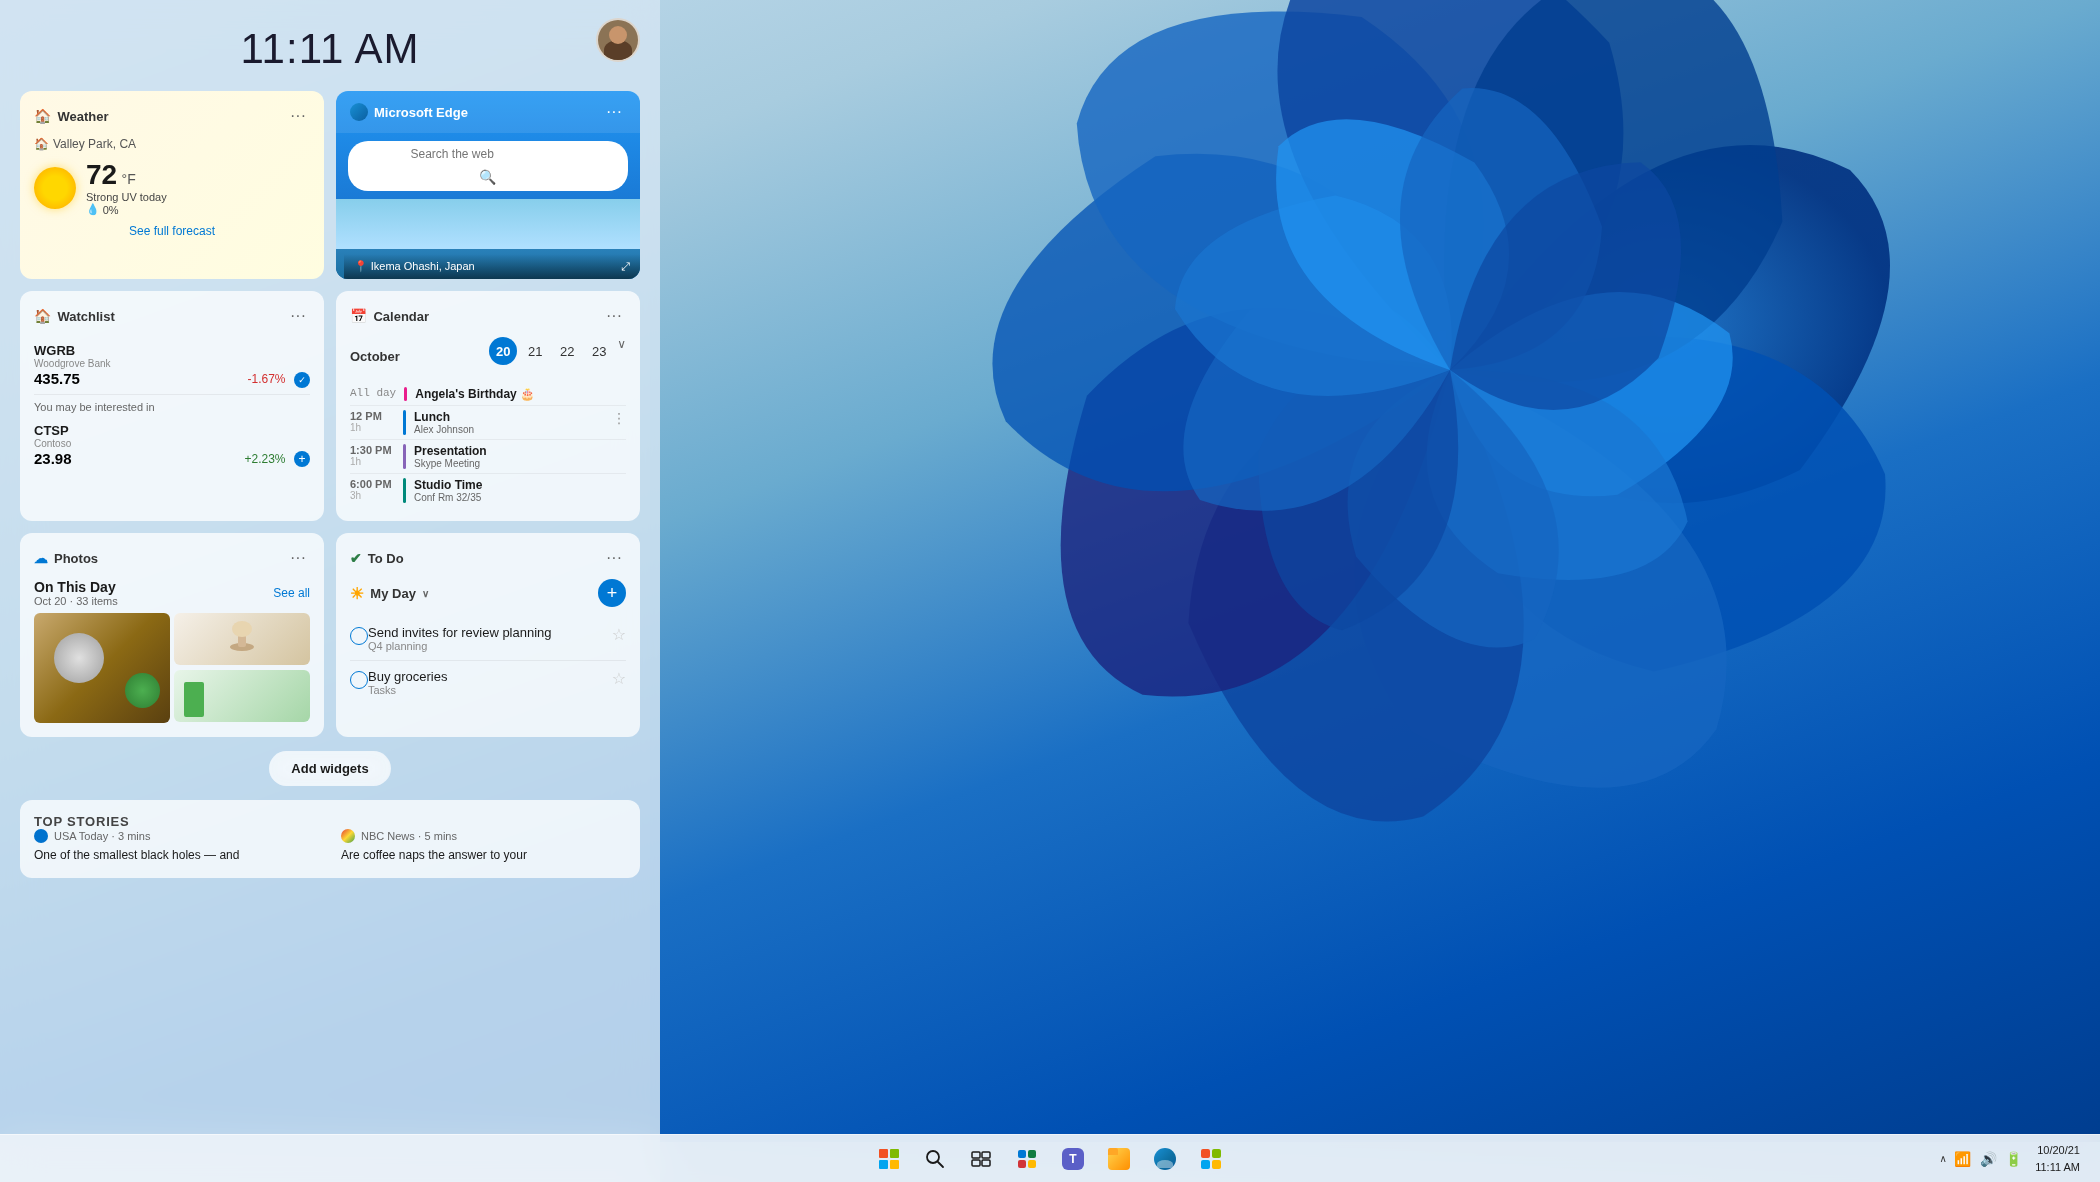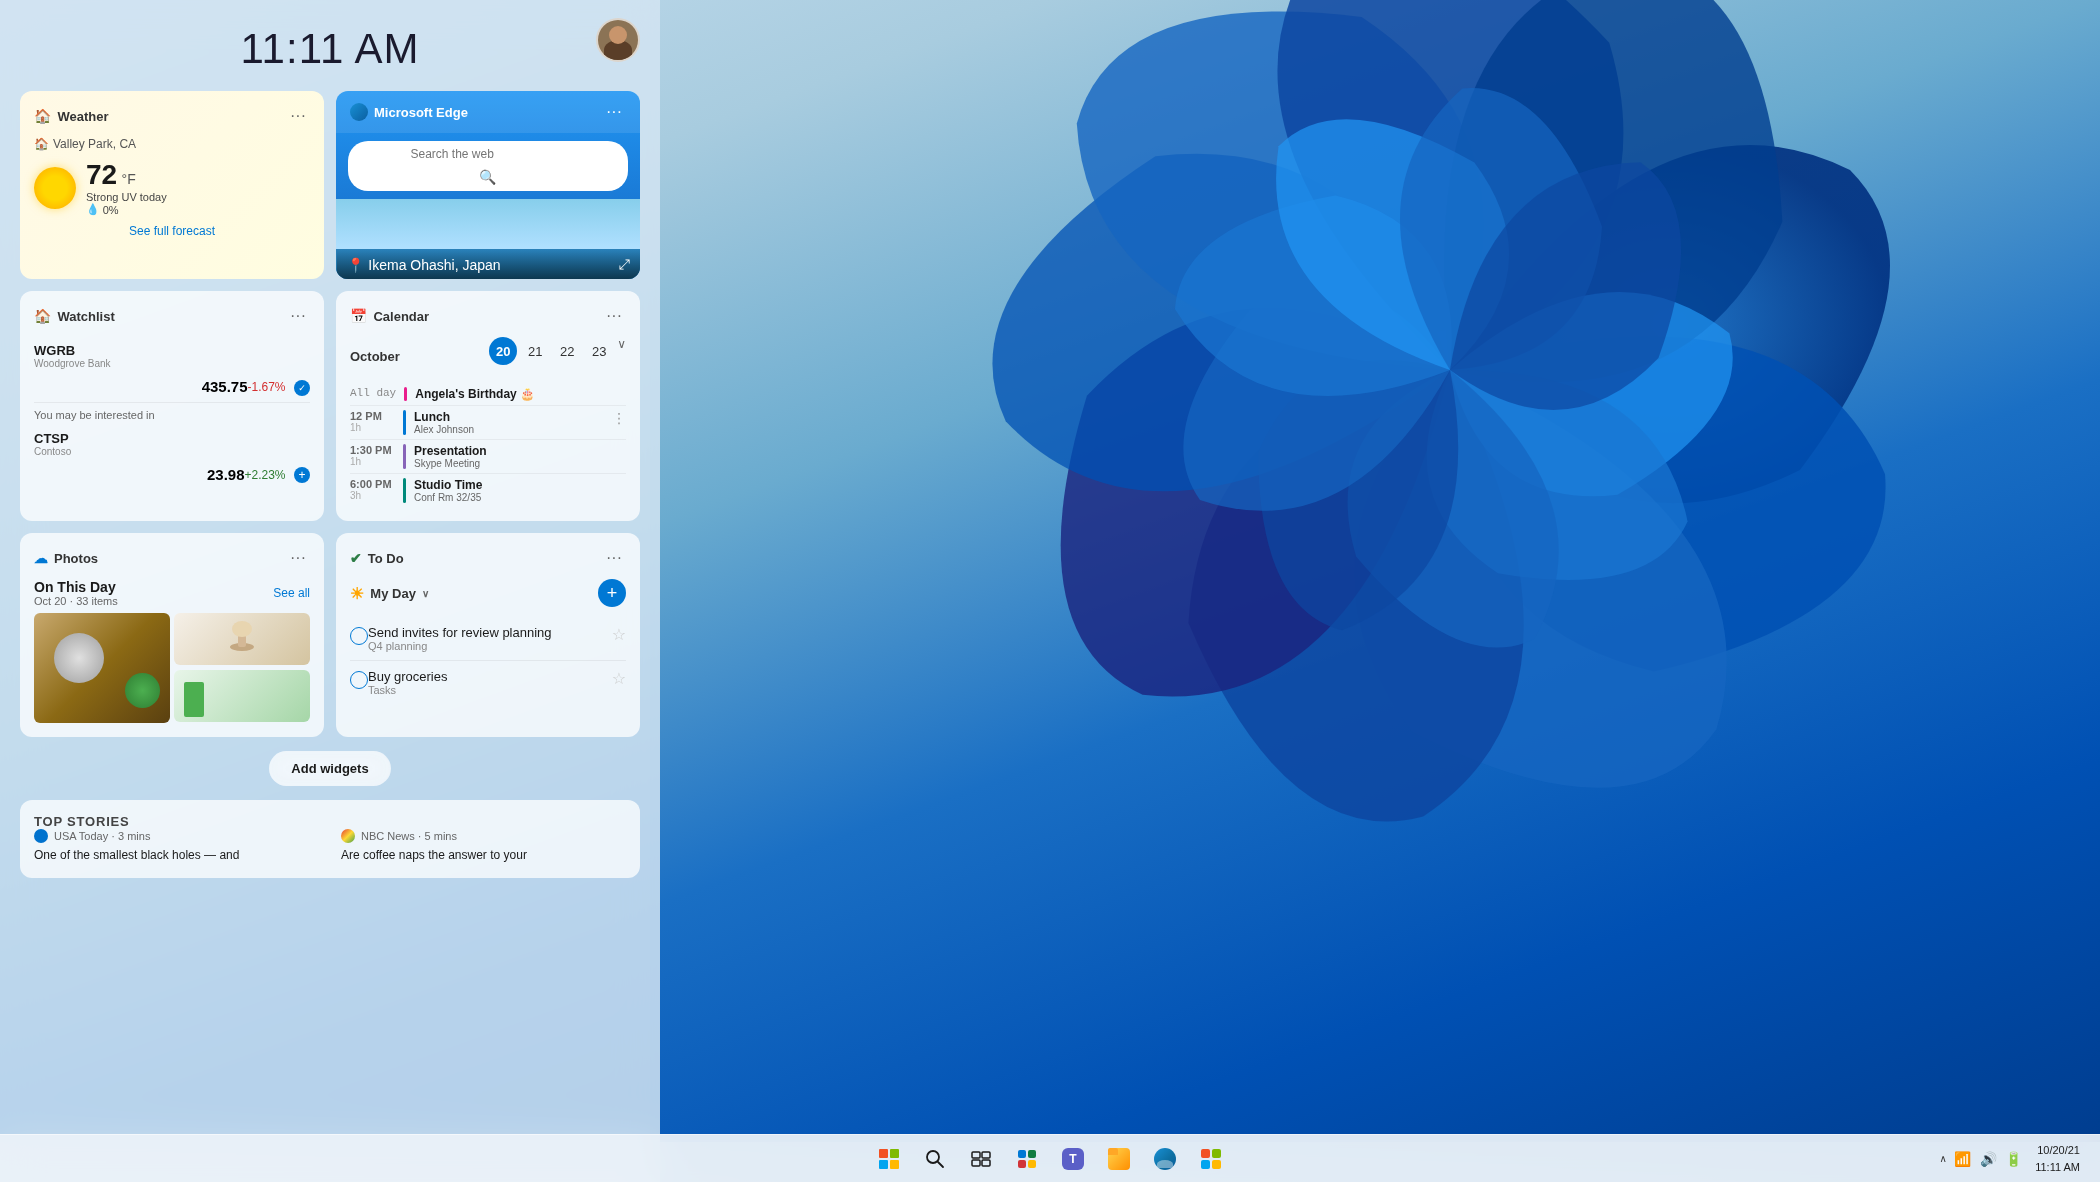--- a/index.html
+++ b/index.html
@@ -196,25 +196,25 @@
     .search-icon-edge { color: #0078d4; font-size: 14px; }
     .edge-image {
       width: 100%;
       height: 80px;
       background: linear-gradient(180deg, #1a8fc4 0%, #0d6ea0 50%, #1a5f8a 100%);
       position: relative;
       overflow: hidden;
     }
     .edge-image-overlay {
       position: absolute;
-      bottom: 0; left: 1px; right: 0;
+      bottom: 0; left: 8px; right: 0;
       background: linear-gradient(transparent, rgba(0,0,0,0.5));
       padding: 6px 10px;
       color: white;
-      font-size: 14px;
+      font-size: 11px;
       display: flex;
       align-items: center;
       justify-content: space-between;
     }
     
     .bridge-sky {
       width: 100%;
       height: 50px;
       background: linear-gradient(180deg, #87CEEB 0%, #B0E0FF 100%);
     }
@@ -229,22 +229,21 @@
     .stock-item {
       padding: 6px 0;
       border-bottom: 1px solid rgba(0,0,0,0.06);
     }
     .stock-item:last-child { border-bottom: none; }
     .stock-ticker { font-size: 13px; font-weight: 700; color: #1a1a1a; }
     .stock-name { font-size: 10px; color: #888; }
     .stock-price-row {
       display: flex;
       align-items: center;
-      justify-content: flex-end;
-      margin-top: 8px;
+      justify-content: space-between;
     }
     .stock-price { font-size: 15px; font-weight: 600; }
     .stock-change-neg { color: #d32f2f; font-size: 12px; }
     .stock-change-pos { color: #2e7d32; font-size: 12px; }
     .stock-verified {
       width: 16px; height: 16px;
       background: #0078d4;
       border-radius: 50%;
       display: inline-flex;
       align-items: center;

